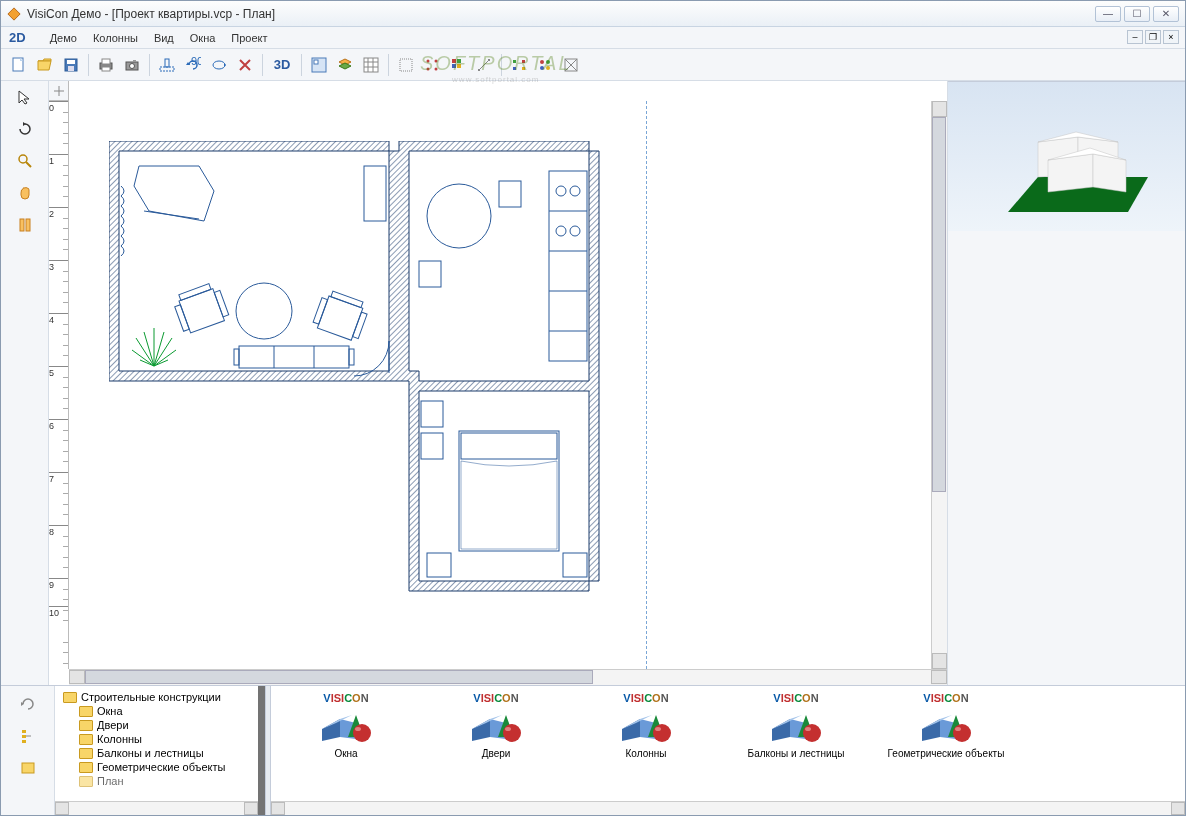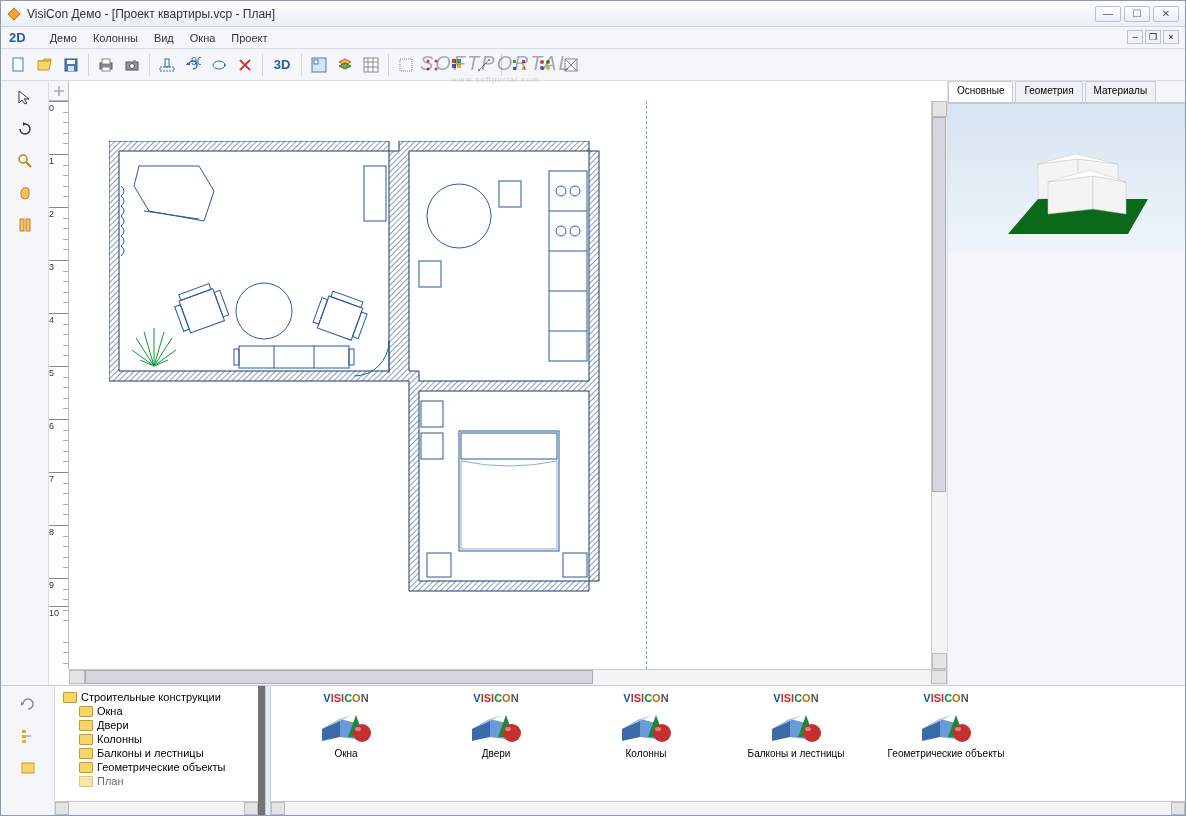--- a/index.html
+++ b/index.html
@@ -17,21 +17,21 @@
 .menubar .menu-item { padding: 3px 8px; color: #333; cursor: pointer; }
 .mdi-controls { position: absolute; right: 6px; top: 3px; display: flex; gap: 2px; }
 .mdi-controls .mdi-btn { width: 16px; height: 14px; border: 1px solid #b8c4d2; background: #f0f4f8; font-size: 9px; display: flex; align-items: center; justify-content: center; cursor: pointer; }
 
 .toolbar { height: 32px; background: #f4f6f9; display: flex; align-items: center; padding: 2px 6px; border-bottom: 1px solid #d6dde6; gap: 2px; }
 .tool-btn { width: 24px; height: 24px; border: 1px solid transparent; display: flex; align-items: center; justify-content: center; cursor: pointer; border-radius: 2px; }
 .tool-sep { width: 1px; height: 22px; background: #ccd4de; margin: 0 3px; }
 .btn3d { font-weight: bold; color: #2b5aa0; font-size: 13px; width: 28px; }
 
 .watermark { position: absolute; top: 52px; left: 420px; pointer-events: none; opacity: 0.35; font-family: Georgia, serif; text-align: center; }
-.watermark .wm1 { font-size: 20px; letter-spacing: 2px; color: #0f172a; font-style: italic; }
+.watermark .wm1 { font-size: 20px; letter-spacing: 2px; color: #4d7c0f; font-style: italic; }
 .watermark .wm2 { font-size: 8px; color: #888; letter-spacing: 1px; }
 
 .main-area { flex: 1; display: flex; flex-direction: column; min-height: 0; }
 .work-row { flex: 1; display: flex; min-height: 0; }
 
 .left-tools { width: 48px; background: #f4f6f9; border-right: 1px solid #d6dde6; display: flex; flex-direction: column; align-items: center; padding-top: 4px; gap: 8px; }
 .ltool { width: 24px; height: 24px; display: flex; align-items: center; justify-content: center; cursor: pointer; }
 
 .canvas-wrap { flex: 1; display: flex; flex-direction: column; min-width: 0; position: relative; }
 .hruler { height: 20px; background: #fff; border-bottom: 1px solid #bbb; position: relative; overflow: hidden; margin-left: 20px; }
@@ -464,25 +464,20 @@
         <div class="hscroll">
           <div class="sbtn"></div>
           <div class="strack">
               <div class="sthumb"></div>
             </div>
           <div class="sbtn"></div>
         </div>
       </div>
 
       <div class="right-panel">
-        <div class="rp-tabs">
-          <div class="rp-tab active">Основные</div>
-          <div class="rp-tab">Геометрия</div>
-          <div class="rp-tab">Материалы</div>
-        </div>
         <div class="preview3d">
           <svg width="238" height="150" viewBox="0 0 238 150">
             <polygon points="60,130 180,130 200,95 90,95" fill="#0a6a1a"></polygon>
             <g fill="#f4f4f4" stroke="#c4c4c4" stroke-width="0.5">
               <polygon points="90,95 90,60 130,55 130,92"></polygon>
               <polygon points="130,92 130,55 170,60 170,95"></polygon>
               <polygon points="90,60 128,50 170,60 130,55" fill="#fff"></polygon>
               <polygon points="100,110 100,78 145,72 145,105"></polygon>
               <polygon points="145,105 145,72 178,78 178,110"></polygon>
               <polygon points="100,78 142,66 178,78 145,72" fill="#fff"></polygon>

